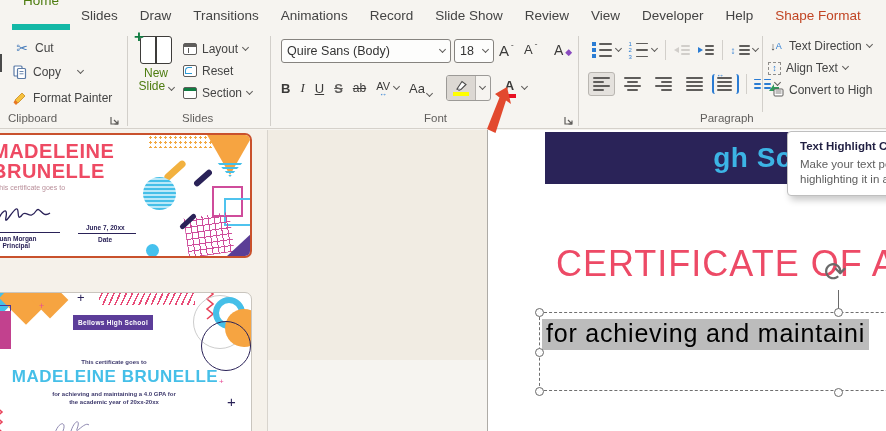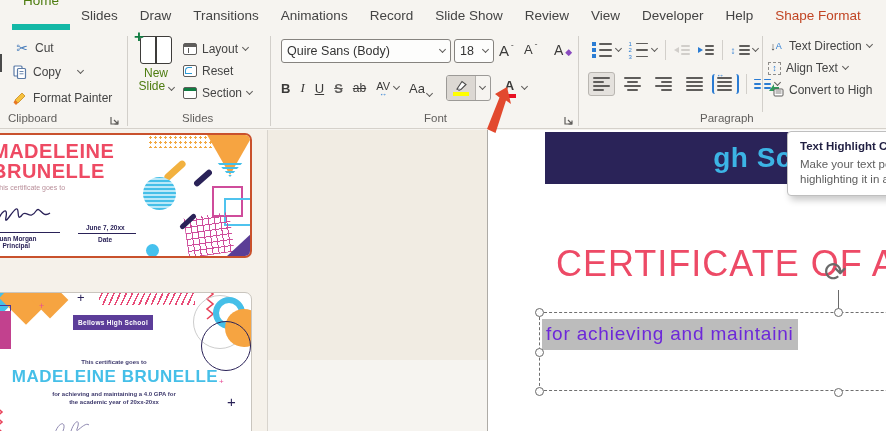--- a/index.html
+++ b/index.html
@@ -78,21 +78,21 @@
   .t1 .inner, .t2 .inner { position:absolute; inset:0; overflow:hidden; border-radius:5px; }
 
   .slidearea { position:absolute; left:268px; top:0; width:618px; height:301px; overflow:hidden; }
   .whiteslide { position:absolute; left:219px; top:-130px; width:420px; height:620px; background:#fff; border-left:1px solid #aeaba6; }
   .banner { position:absolute; left:277px; top:2px; width:332px; height:52px; background:#2a2358; color:#3cb4e5; font-weight:bold; font-size:28px; line-height:52px; text-align:right; padding-right:24px; letter-spacing:0.5px; }
   .certtitle { position:absolute; left:288px; top:113px; font-size:36px; color:#ed4a66; letter-spacing:1px; white-space:nowrap; }
   .selbox { position:absolute; left:271px; top:182px; width:400px; height:79px; border-top:1.3px dashed #6f6f6f; border-left:1.3px dashed #6f6f6f; border-bottom:1.3px dashed #6f6f6f; }
   .handle { position:absolute; width:9px; height:9px; border-radius:50%; background:#fdfdfd; border:1.6px solid #6a6a6a; }
   .rotline { position:absolute; left:570px; top:160px; width:1px; height:22px; background:#6a6a6a; }
   .rotglyph { position:absolute; left:556px; top:126px; font-size:27px; color:#6a6a6a; font-family:"DejaVu Sans", sans-serif; }
-  .bodyline { position:absolute; white-space:nowrap; font-size:19px; color:#6d28d9; letter-spacing:0.8px; background:#bcbcbc; padding:1px 4px 3px 4px; line-height:27px; }
+  .bodyline { position:absolute; white-space:nowrap; font-size:25px; color:#000000; letter-spacing:0.8px; background:#bcbcbc; padding:1px 4px 3px 4px; line-height:27px; }
 
   .tooltip { position:absolute; left:519px; top:1px; width:205px; height:65px; background:#fff; border:1px solid #bfbfbf; border-radius:4px; box-shadow:3px 4px 7px rgba(0,0,0,0.22); padding:8px 12px; z-index:20; }
   .tt-title { font-size:11.5px; font-weight:bold; color:#201f42; }
   .tt-body { font-size:11.5px; color:#5e5e5e; line-height:15px; margin-top:5px; }
 
   .annot-arrow { position:absolute; left:486px; top:57px; z-index:30; }
 
   
   .abs { position:absolute; }
   .t1name { font-size:20px; font-weight:bold; color:#ee4a63; letter-spacing:0.5px; line-height:20px; }

